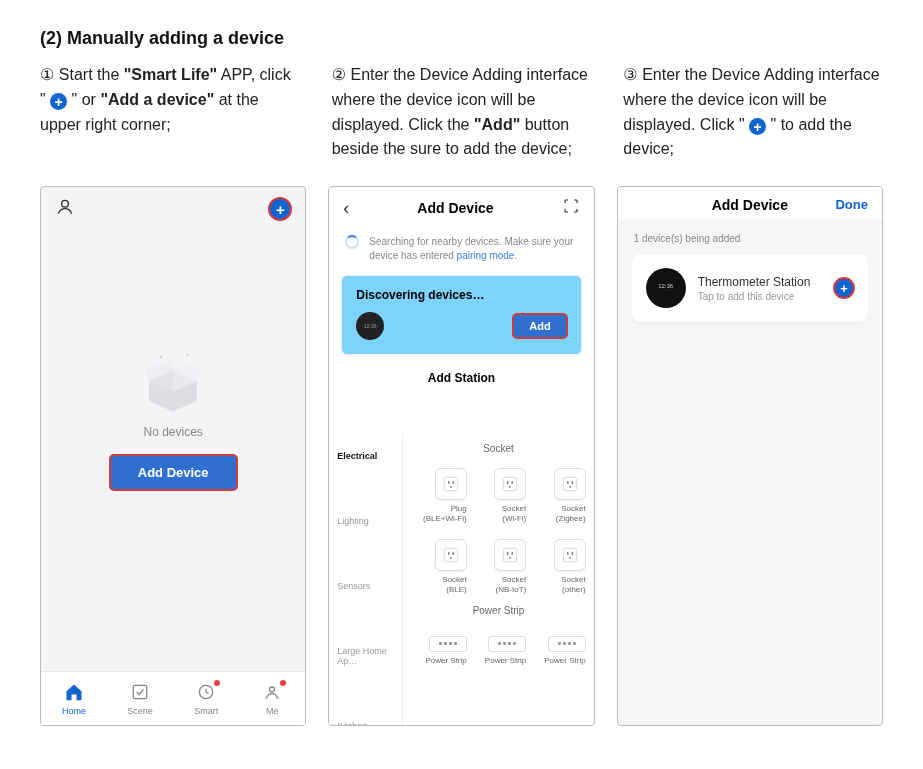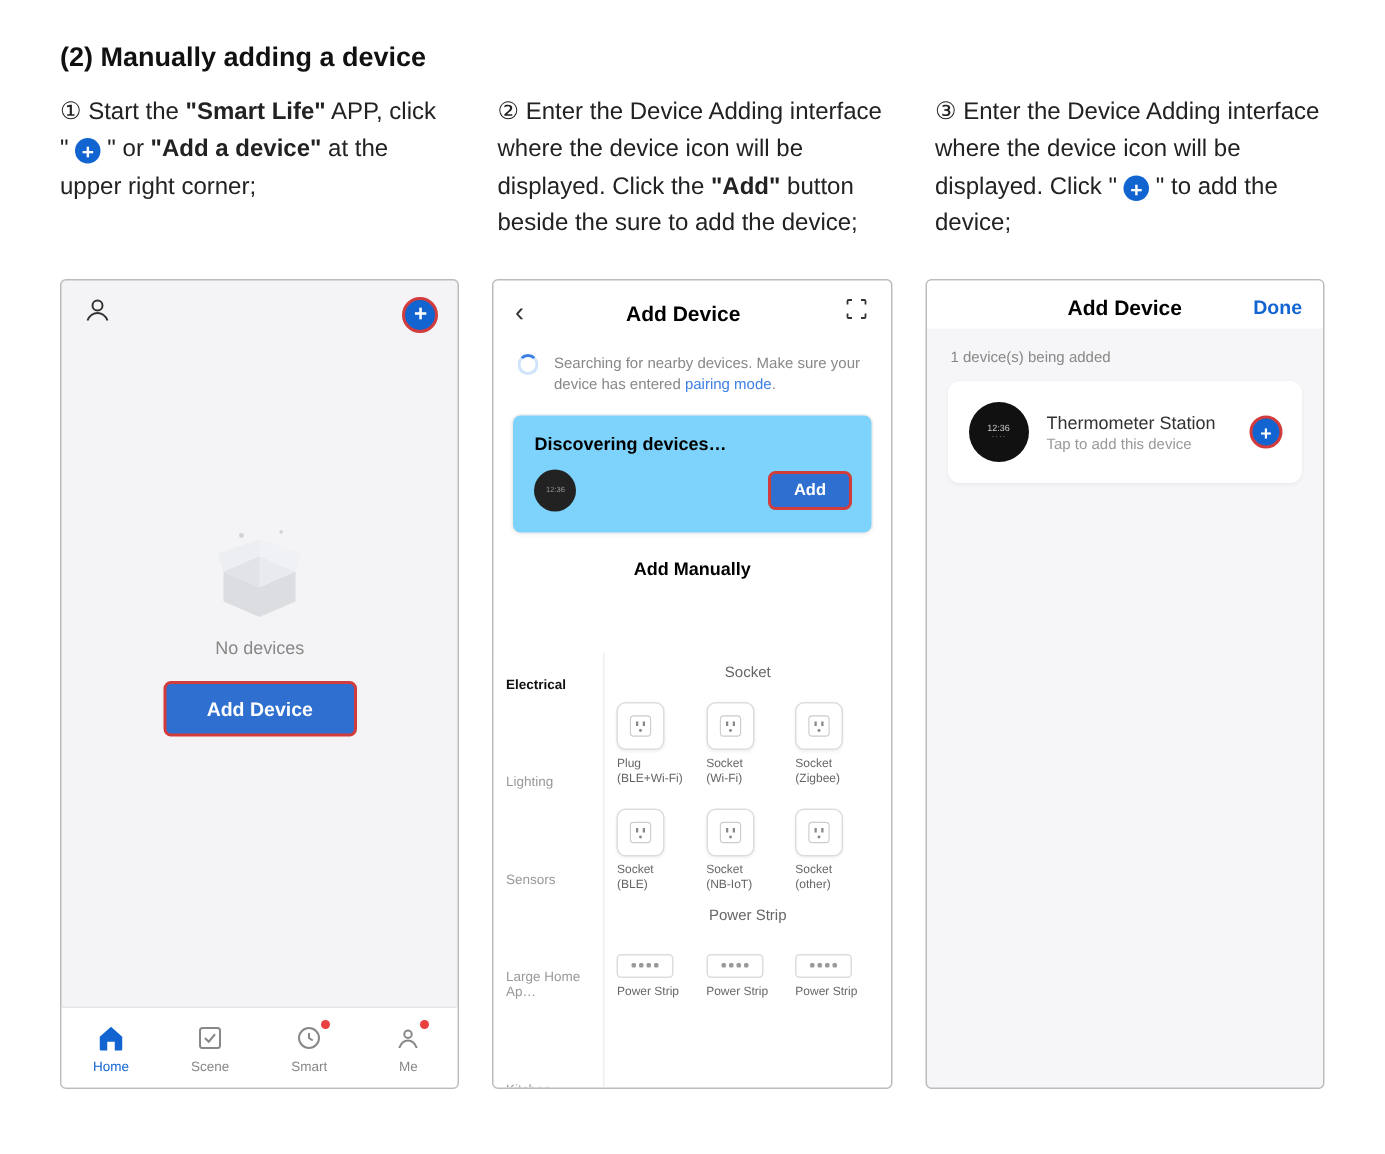--- a/index.html
+++ b/index.html
@@ -43,21 +43,21 @@
 .dev-thumb { width: 28px; height: 28px; border-radius: 50%; background: #222; color: #999; font-size: 5px; display: flex; align-items: center; justify-content: center; text-align: center; line-height: 1; }
 .add-btn { background: #2f6fcf; color: #fff; border: none; border-radius: 4px; padding: 6px 16px; font-size: 11px; font-weight: 600; }
 .add-man-title { text-align: center; font-weight: 700; font-size: 12px; margin: 16px 0 18px; }
 .man-body { display: flex; position: absolute; top: 248px; bottom: 0; left: 0; right: 0; overflow: hidden; }
 .cat-col { width: 74px; border-right: 1px solid #eee; display: flex; flex-direction: column; padding-top: 4px; gap: 30px; }
 .cat-item { font-size: 9px; color: #999; padding: 12px 8px; line-height: 1.2; }
 .cat-item.sel { color: #111; font-weight: 700; background: #fff; }
 .sock-grid { flex: 1; padding: 4px 8px 0; display: flex; flex-direction: column; gap: 6px; }
 .sock-head { text-align: center; font-size: 10px; color: #666; padding: 4px 0 8px; }
 .sock-row { display: flex; justify-content: space-around; gap: 4px; }
-.sock-cell { flex: 1; display: flex; flex-direction: column; align-items: flex-start; font-size: 8px; color: #666; text-align: center; line-height: 1.2; }
+.sock-cell { flex: 1; display: flex; flex-direction: column; align-items: flex-end; font-size: 8px; color: #666; text-align: center; line-height: 1.2; }
 .sock-outlet { width: 32px; height: 32px; background: #fff; border: 1px solid #ddd; border-radius: 6px; margin-bottom: 4px; display: flex; align-items: center; justify-content: center; box-shadow: 0 1px 2px rgba(0,0,0,0.06); }
 .sock-outlet svg { width: 18px; height: 18px; }
 .strip { width: 38px; height: 16px; border: 1px solid #ddd; border-radius: 3px; margin: 6px 0 4px; display: flex; align-items: center; justify-content: center; gap: 2px; }
 .strip span { width: 3px; height: 3px; background: #999; border-radius: 1px; }
 
 .p3-head { display: flex; align-items: center; justify-content: center; padding: 10px 14px 6px; background: #fff; position: relative; }
 .p3-title { font-weight: 700; font-size: 14px; }
 .done { position: absolute; right: 14px; top: 10px; color: #1264d1; font-weight: 600; font-size: 13px; }
 .being-added { font-size: 10px; color: #888; padding: 14px 16px 6px; }
 .dev-card { margin: 4px 14px; background: #fff; border-radius: 8px; padding: 14px 14px; display: flex; align-items: center; gap: 12px; box-shadow: 0 1px 3px rgba(0,0,0,0.05); }
@@ -157,21 +157,21 @@
       <span class="spin"></span>
       <span><span>Searching for nearby devices. Make sure your device has entered </span><span class="pairing">pairing mode</span>.</span>
     </div>
     <div class="disc-card">
       <div class="disc-title">Discovering devices…</div>
       <div class="disc-row">
         <span class="dev-thumb">12:36</span>
         <button class="add-btn hl">Add</button>
       </div>
     </div>
-    <div class="add-man-title">Add Manually</div>
+    <div class="add-man-title">Add Station</div>
     <div class="man-body">
       <div class="cat-col">
         <div class="cat-item sel">Electrical</div>
         <div class="cat-item">Lighting</div>
         <div class="cat-item">Sensors</div>
         <div class="cat-item">Large Home Ap…</div>
         <div class="cat-item">Kitchen Electrical</div>
       </div>
       <div class="sock-grid">
         <div class="sock-head">Socket</div>

